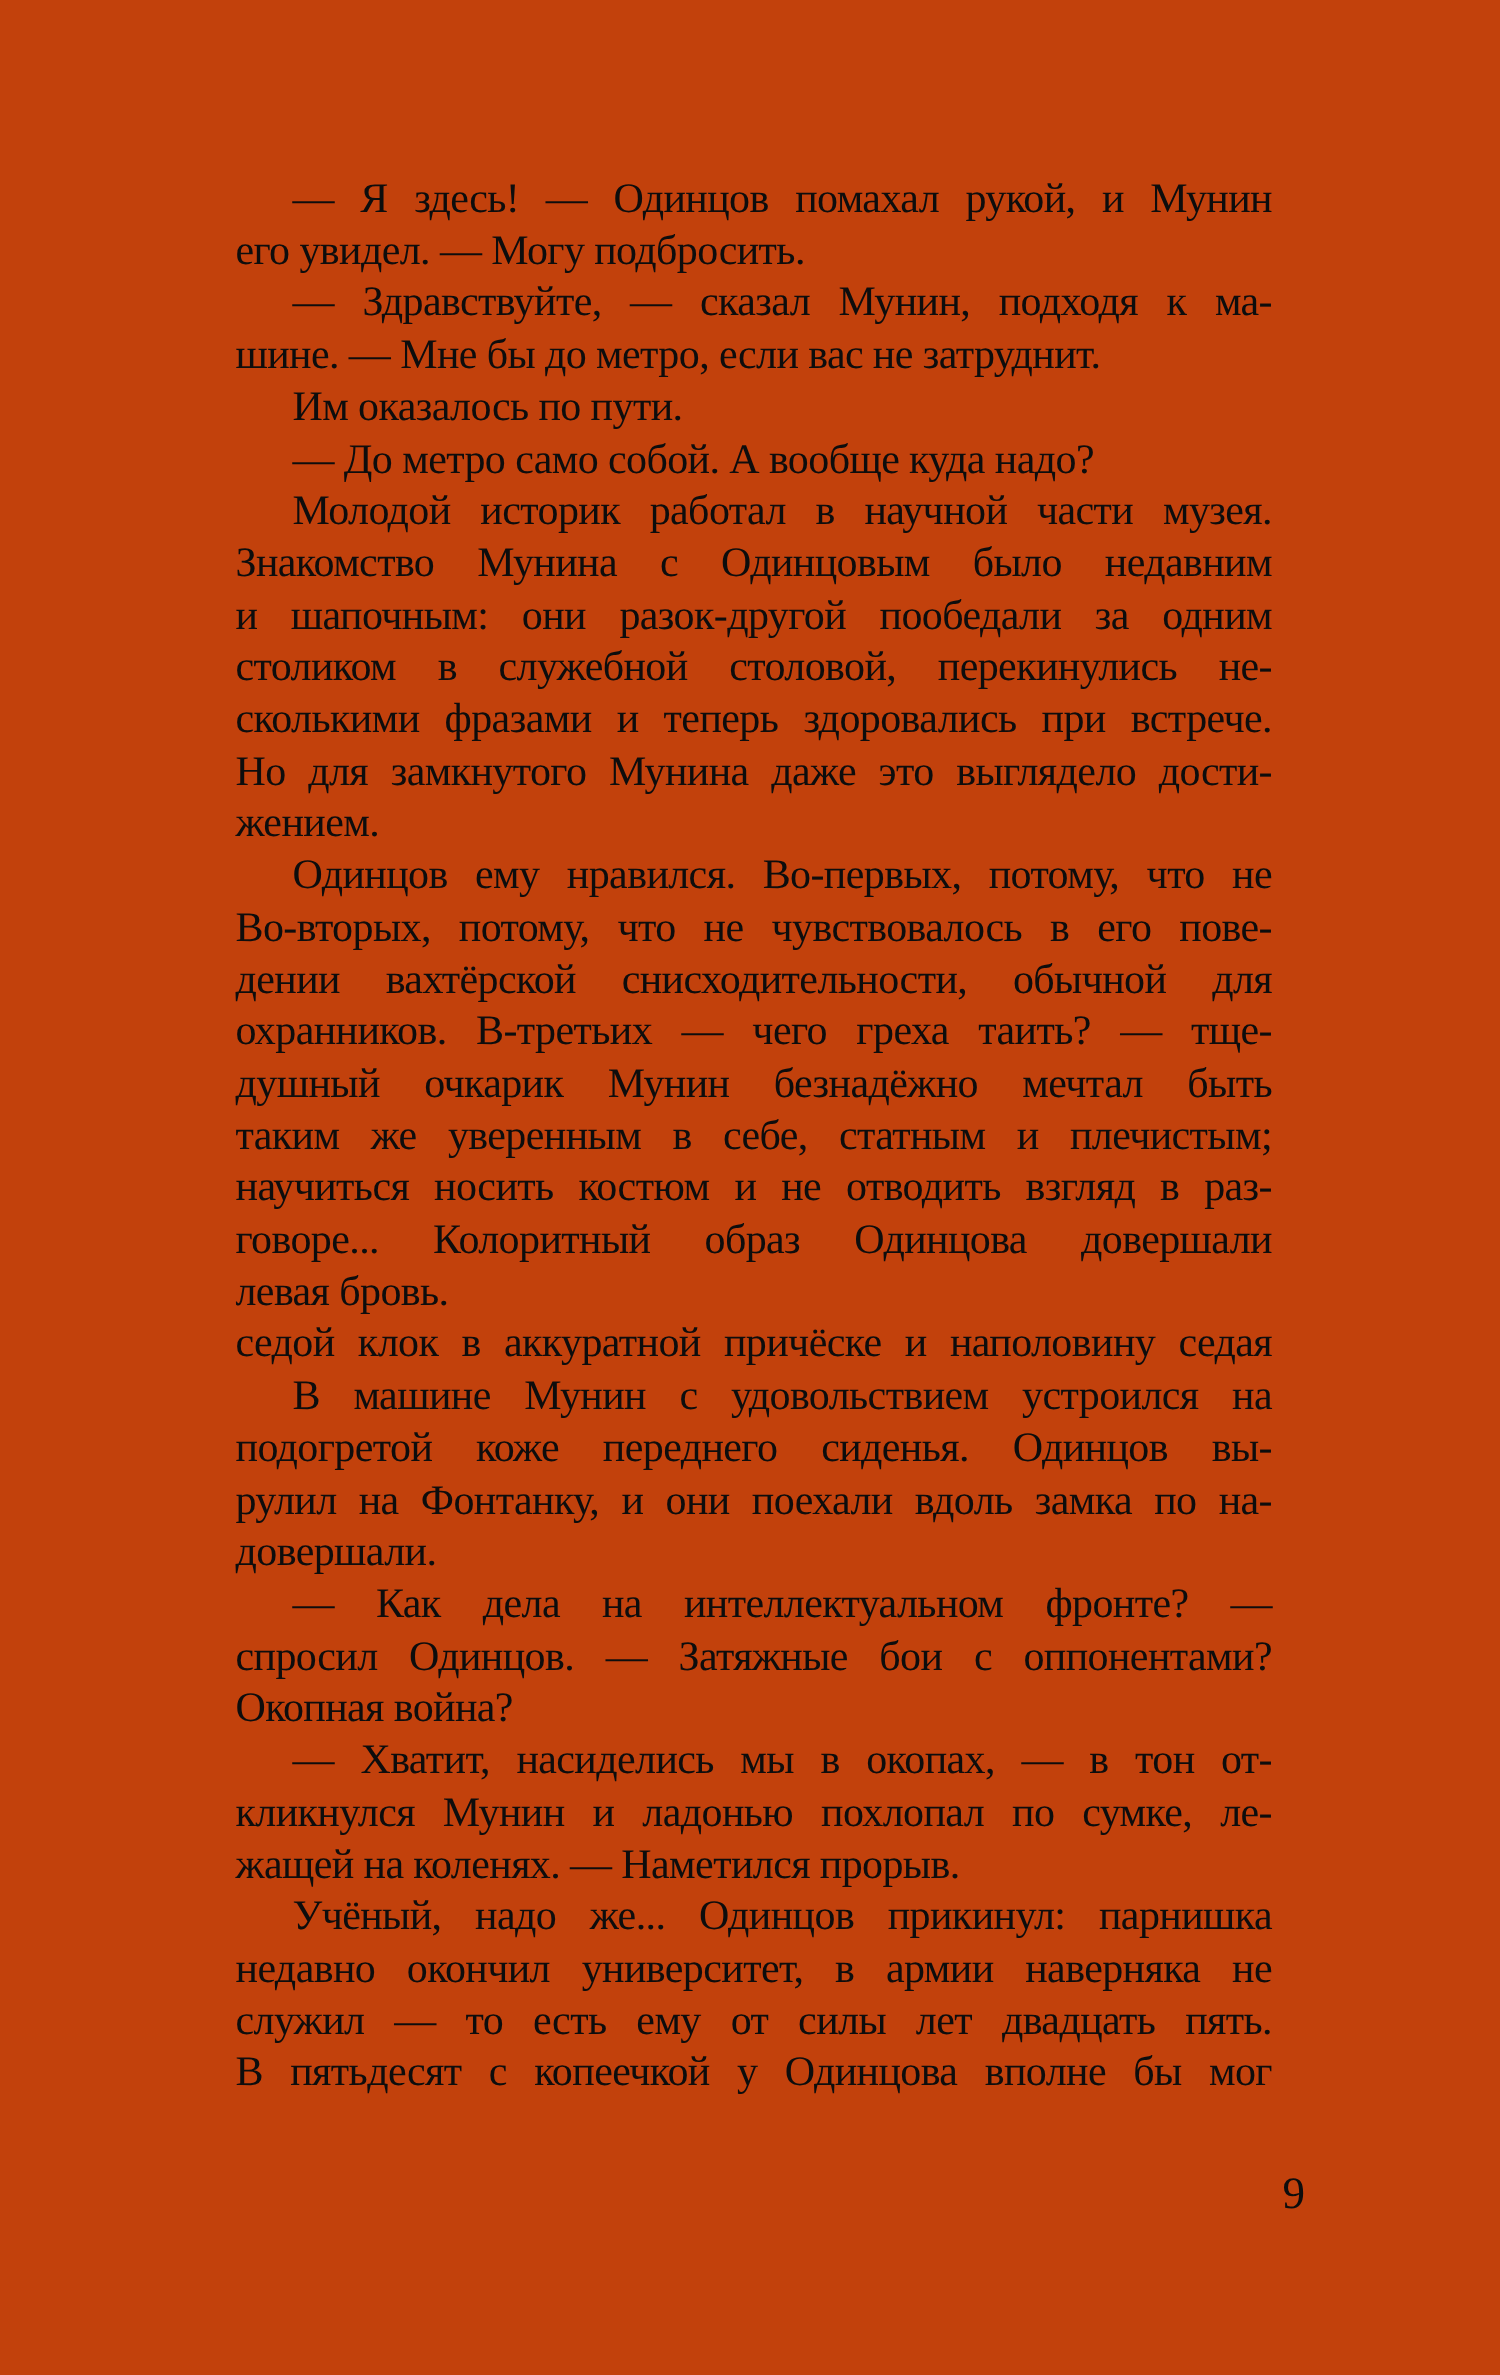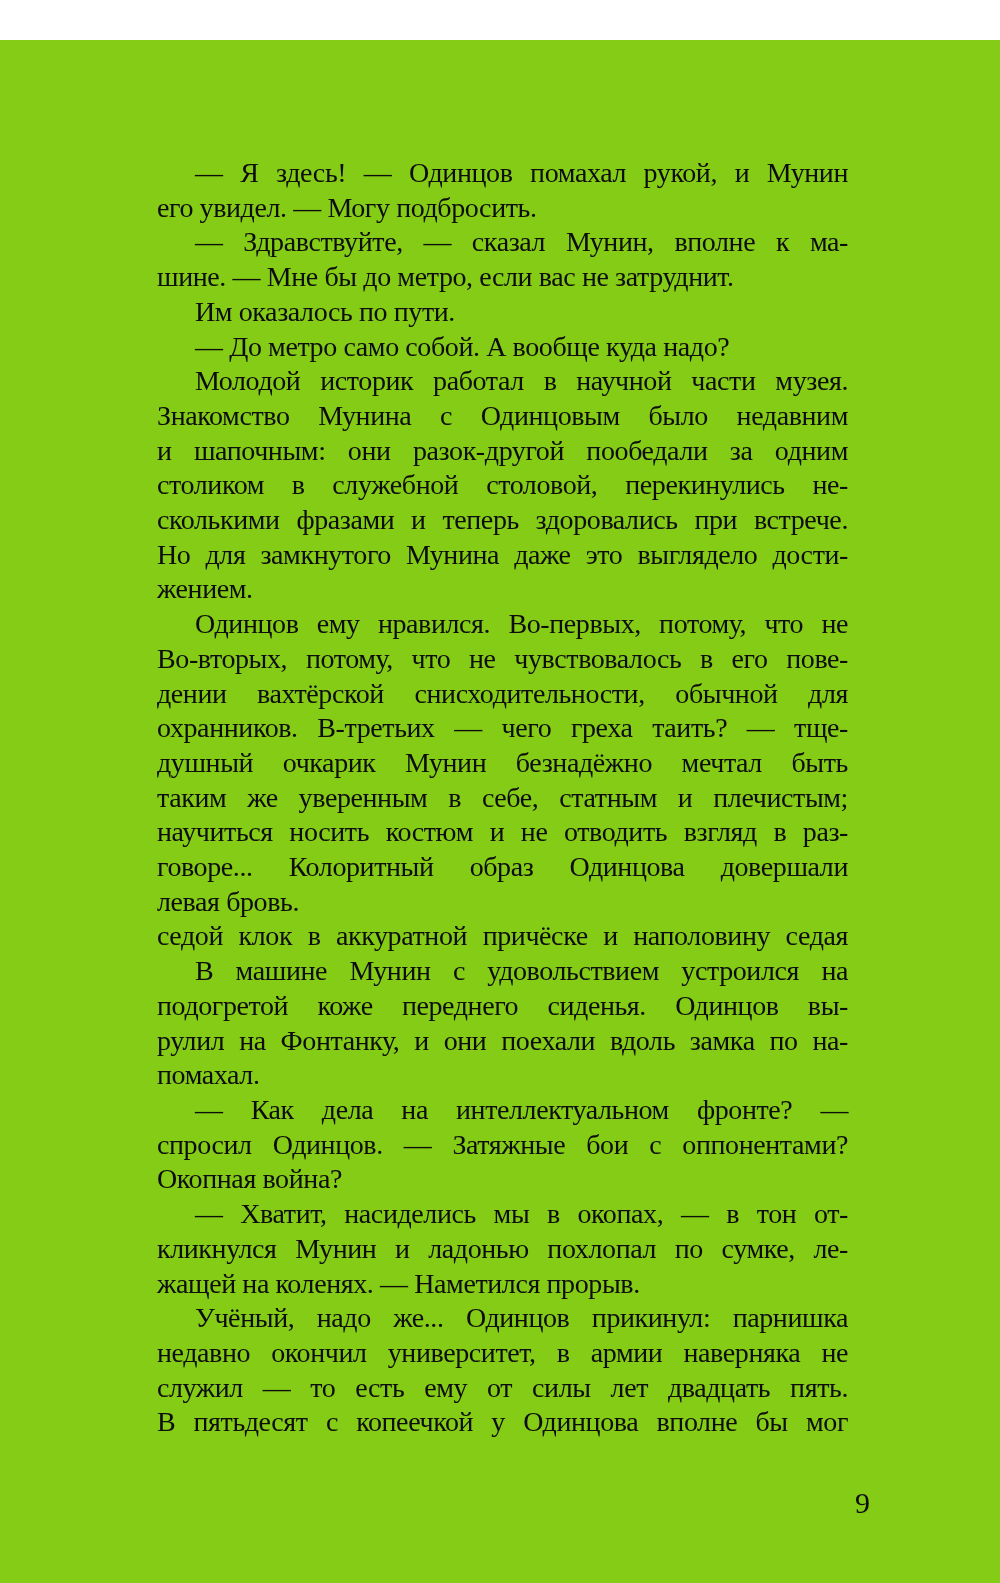--- a/index.html
+++ b/index.html
@@ -11,22 +11,21 @@
     width: 1000px;
     height: 1583px;
     position: relative;
     font-family: "Liberation Serif", "DejaVu Serif", serif;
     color: #0d0d0d;
     overflow: hidden;
   }
   .page {
     position: absolute;
     inset: 0;
-    background: #84cc16;
-    margin-top: 40px;
+    background: #c2410c;
   }
   .text-block {
     position: absolute;
     left: 157px;
     top: 116px;
     width: 691px;
     font-size: 28px;
     line-height: 34.7px;
     letter-spacing: -0.4px;
   }
@@ -62,21 +61,21 @@
 </head>
 <body>
 
 <div class="page">
   <div class="text-block" id="text-block">
       <div class="paragraph">
         <div class="line just first">— Я здесь! — Одинцов помахал рукой, и Мунин</div>
         <div class="line last">его увидел. — Могу подбросить.</div>
       </div>
       <div class="paragraph">
-        <div class="line just first">— Здравствуйте, — сказал Мунин, вполне к ма-</div>
+        <div class="line just first">— Здравствуйте, — сказал Мунин, подходя к ма-</div>
         <div class="line last">шине. — Мне бы до метро, если вас не затруднит.</div>
       </div>
       <div class="paragraph">
         <div class="line last first">Им оказалось по пути.</div>
       </div>
       <div class="paragraph">
         <div class="line last first">— До метро само собой. А вообще куда надо?</div>
       </div>
       <div class="paragraph">
         <div class="line just first">Молодой историк работал в научной части музея.</div>
@@ -96,21 +95,21 @@
         <div class="line just">таким же уверенным в себе, статным и плечистым;</div>
         <div class="line just">научиться носить костюм и не отводить взгляд в раз-</div>
         <div class="line just">говоре... Колоритный образ Одинцова довершали</div>
         <div class="line last">левая бровь.</div>
         <div class="line just">седой клок в аккуратной причёске и наполовину седая</div>
       </div>
       <div class="paragraph">
         <div class="line just first">В машине Мунин с удовольствием устроился на</div>
         <div class="line just">подогретой коже переднего сиденья. Одинцов вы-</div>
         <div class="line just">рулил на Фонтанку, и они поехали вдоль замка по на-</div>
-        <div class="line last">помахал.</div>
+        <div class="line last">довершали.</div>
       </div>
       <div class="paragraph">
         <div class="line just first">— Как дела на интеллектуальном фронте? —</div>
         <div class="line just">спросил Одинцов. — Затяжные бои с оппонентами?</div>
         <div class="line last">Окопная война?</div>
       </div>
       <div class="paragraph">
         <div class="line just first">— Хватит, насиделись мы в окопах, — в тон от-</div>
         <div class="line just">кликнулся Мунин и ладонью похлопал по сумке, ле-</div>
         <div class="line last">жащей на коленях. — Наметился прорыв.</div>

